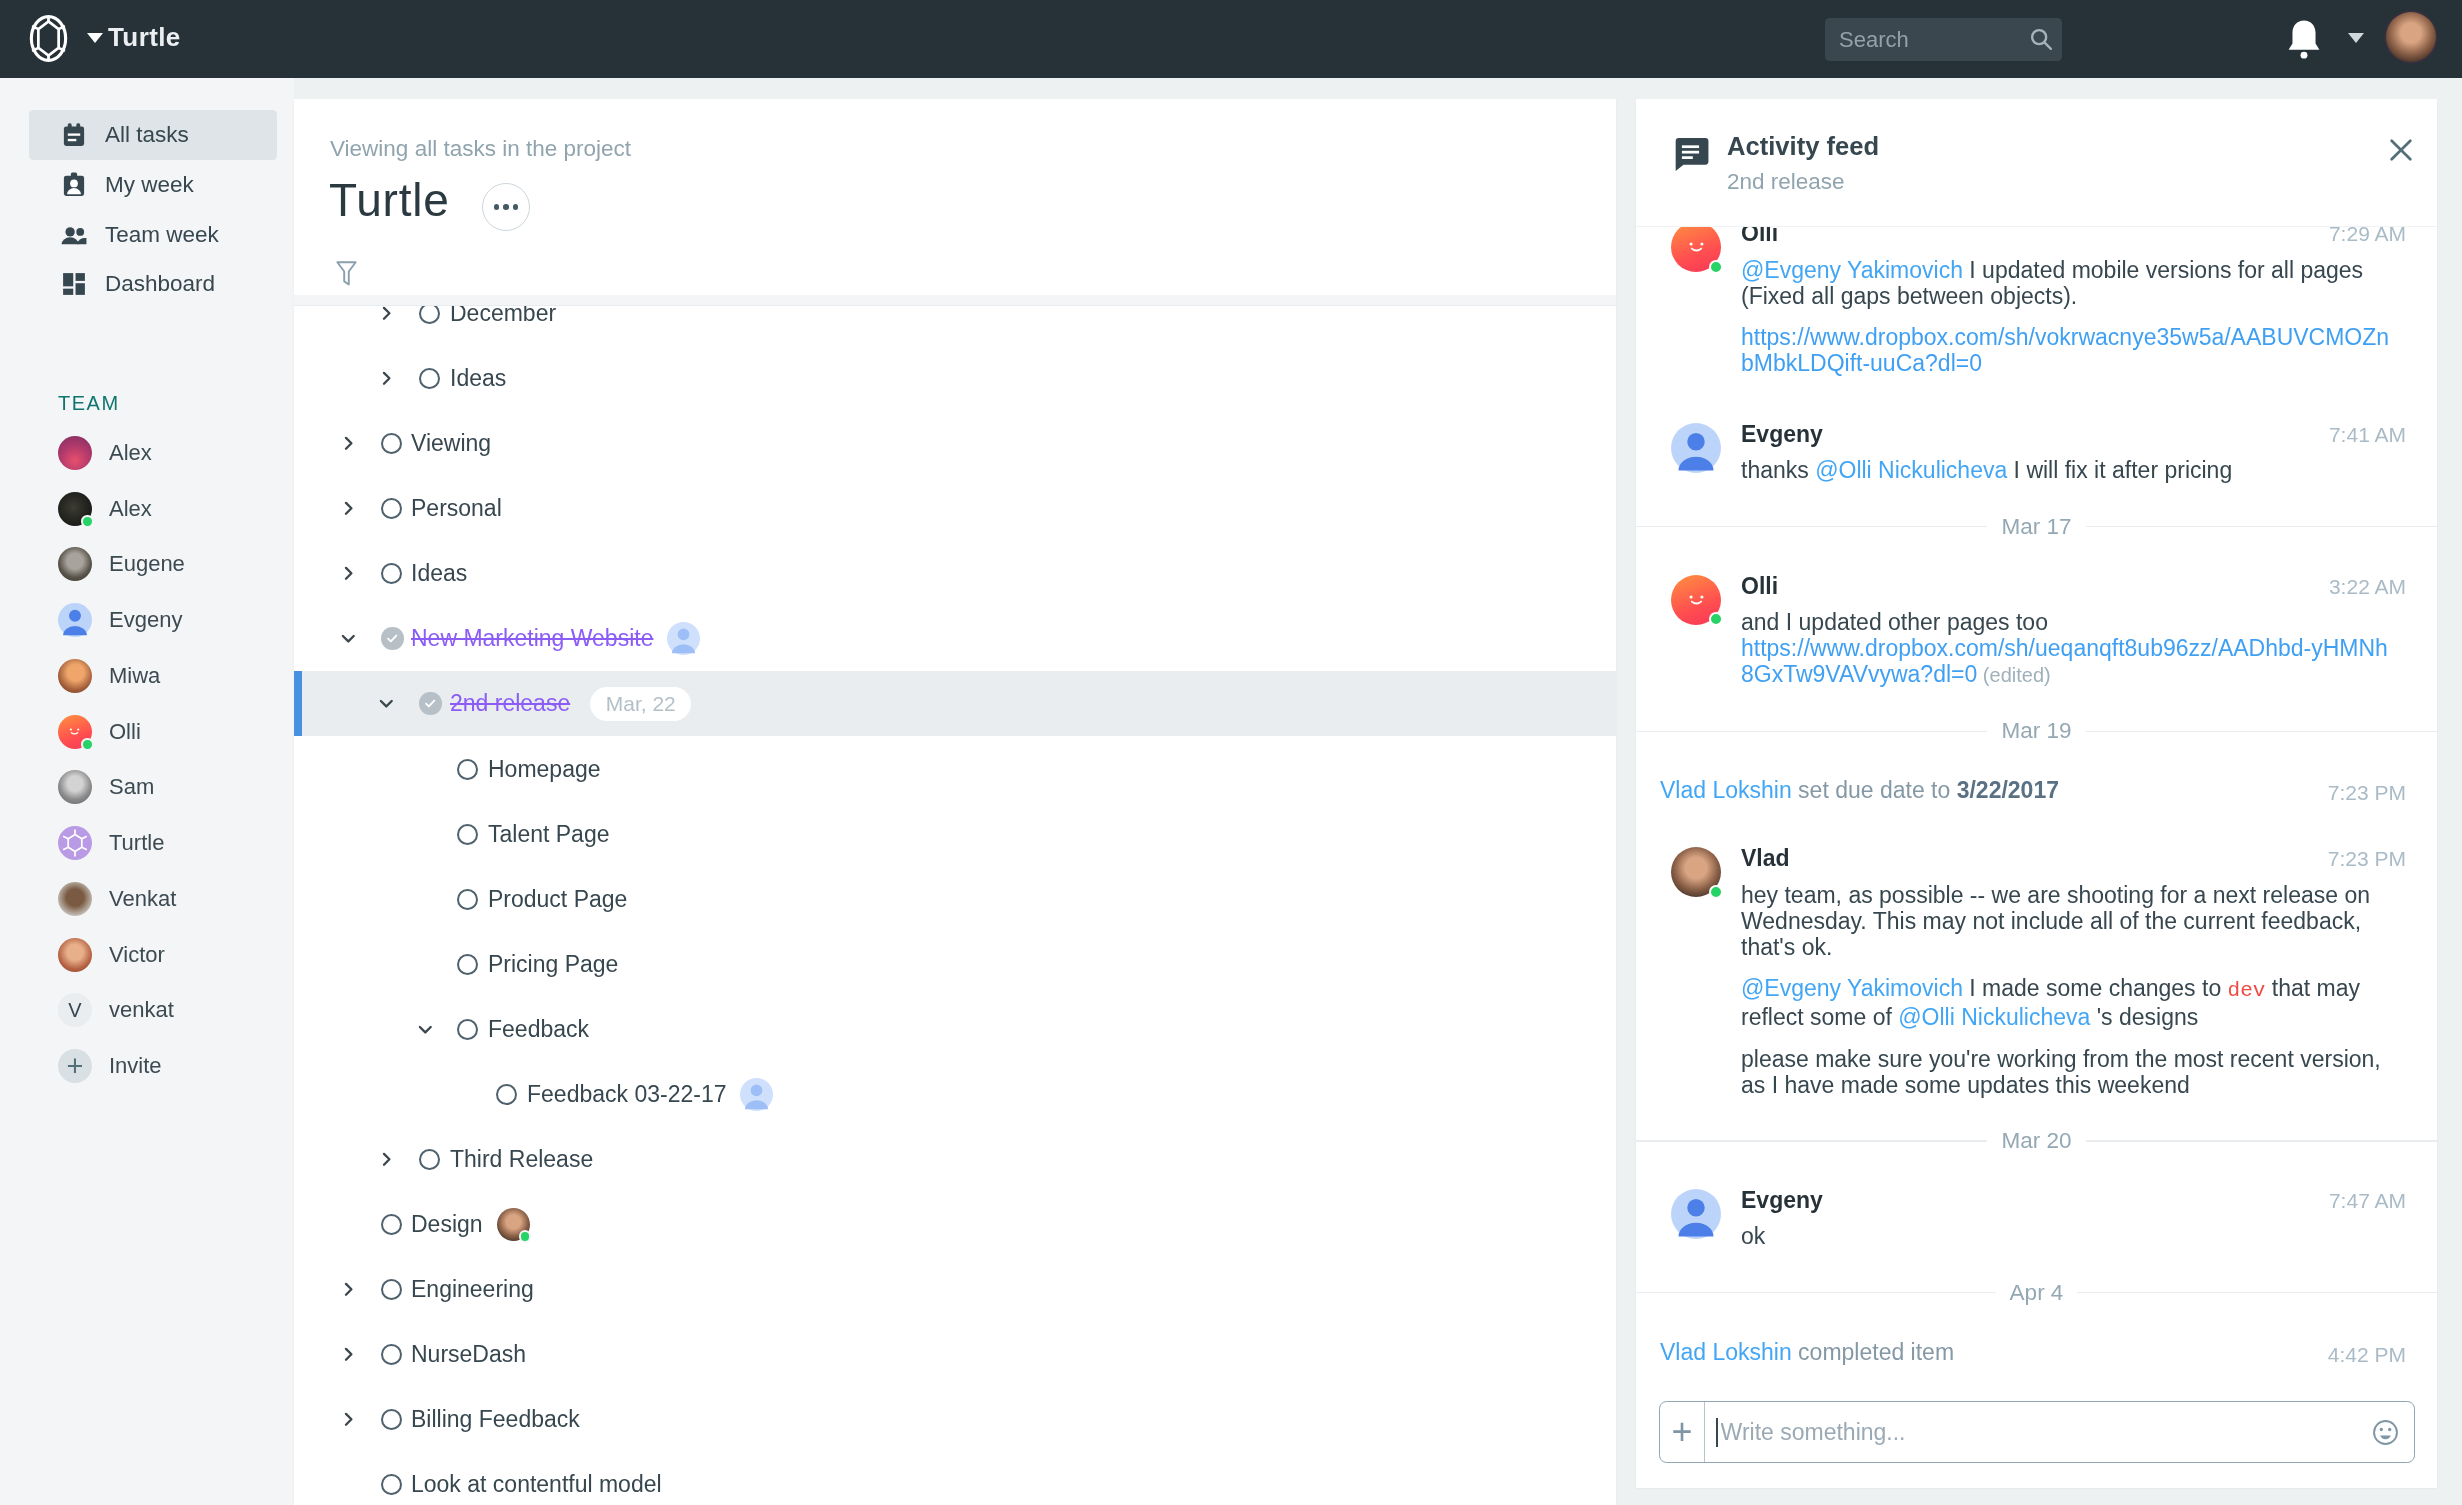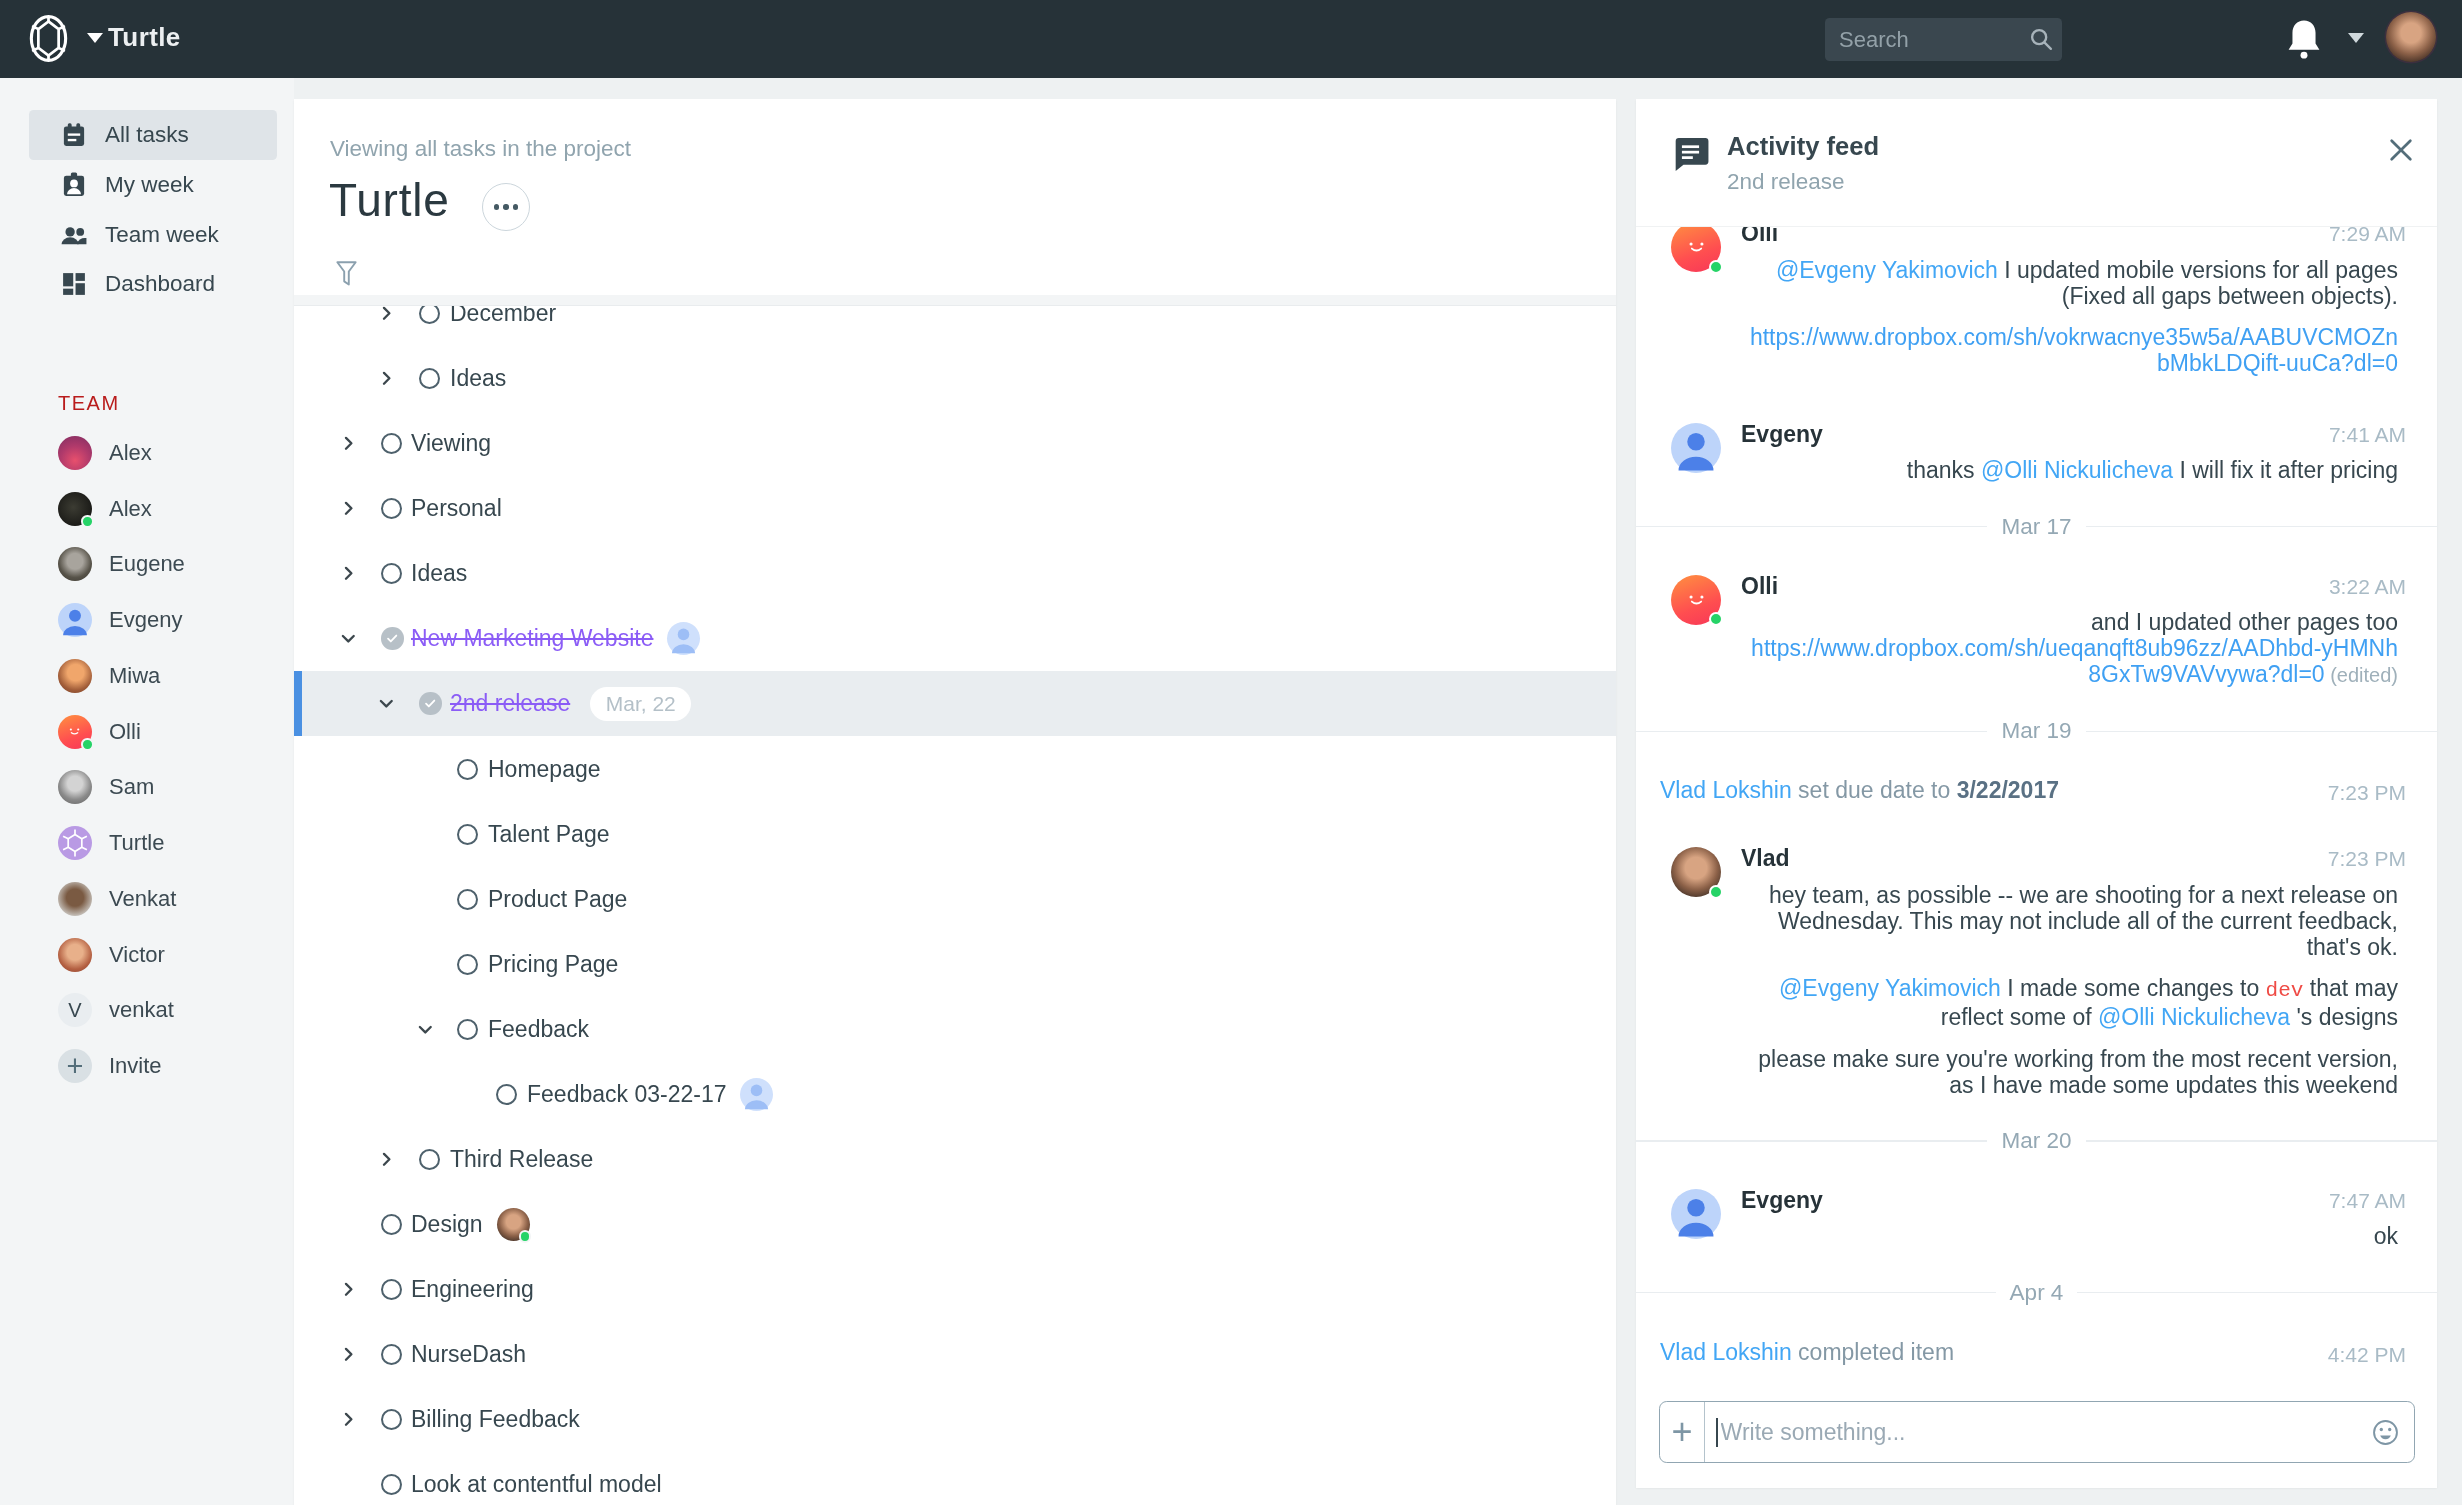--- a/index.html
+++ b/index.html
@@ -23,21 +23,21 @@
   #top-caret { position:absolute; left:2348px; top:33px; }
   #top-avatar { position:absolute; left:2386px; top:12.4px; width:50px; height:50px; border-radius:50%;
     background:radial-gradient(circle at 50% 42%, #d8a482 0 26%, #8c6148 55%, #241a16 92%); box-shadow:0 0 0 1.5px #3c2f3f; }
   .caret-tri { width:0; height:0; border-left:8.5px solid transparent; border-right:8.5px solid transparent; border-top:10px solid #cfd8dc; }
   
   #sidebar { position:absolute; left:0; top:78px; width:294px; height:1427px; background:#f3f5f6; }
   .nav-item { position:absolute; left:29px; width:248px; height:50px; border-radius:4.6px; display:flex; align-items:center; cursor:pointer; }
   .nav-item.sel { background:#dfe4e8; }
   .nav-item .nicon { margin-left:31px; width:28px; height:28px; flex:none; }
   .nav-item .nlabel { margin-left:17px; font-size:22.5px; color:#37474f; }
-  #team-label { position:absolute; left:58px; top:314px; font-size:20px; color:#b91c1c; letter-spacing:1.5px; }
+  #team-label { position:absolute; left:58px; top:314px; font-size:20px; color:#0f766e; letter-spacing:1.5px; }
   .member { position:absolute; left:0; width:294px; height:56px; display:flex; align-items:center; cursor:pointer; }
   .member .mlabel { margin-left:17px; font-size:22px; color:#3c4a52; }
   .avatar { position:relative; border-radius:50%; flex:none; display:flex; align-items:center; justify-content:center; overflow:visible; }
   .member .avatar { margin-left:58px; }
   .online-dot { position:absolute; right:-1.5px; bottom:-1.5px; width:12.4px; height:12.4px; border-radius:50%; background:#26d367; border:2.3px solid #f3f5f6; }
   .fd .online-dot { border-color:#ffffff; width:14px; height:14px; }
   
   .av-photo-alex1 { background:radial-gradient(circle at 50% 72%, #e8506d 0%, #b13a6b 48%, #7e2d62 100%); }
   .av-photo-alex2 { background:radial-gradient(circle at 45% 45%, #3c3c33 0%, #191916 75%); }
   .av-photo-eugene { background:radial-gradient(circle at 50% 42%, #a8a49d 0 30%, #575349 62%, #39362f 100%); }
@@ -81,21 +81,21 @@
   #feed-header { position:absolute; left:0; top:0; width:100%; height:128px; background:#ffffff; z-index:3; border-bottom:0.8px solid #f0f2f3; }
   #feed-chat-icon { position:absolute; left:35px; top:36px; width:39px; height:39px; }
   #feed-title { position:absolute; left:91px; top:33px; font-size:25.6px; font-weight:bold; color:#37474f; }
   #feed-subtitle { position:absolute; left:91px; top:70px; font-size:22.5px; color:#90a4ae; }
   #feed-close { position:absolute; right:22px; top:37px; width:28px; height:28px; cursor:pointer; }
   #feed-content { position:absolute; left:0; top:128px; width:100%; height:1175px; overflow:hidden; display:flex; flex-direction:column; }
   .msg { position:relative; padding:0 39px 0 105px; margin-bottom:44px; flex:none; }
   .msg .avatar { position:absolute; left:35px; top:3.1px; }
   .msg .mname { font-size:23px; font-weight:bold; color:#263238; line-height:28px; }
   .msg .mtime, .event .etime { position:absolute; right:31px; top:3.1px; font-size:21px; color:#a9bbc6; font-weight:normal; }
-  .msg .mbody { margin-top:9.3px; font-size:23px; line-height:26px; color:#37474f;text-align:right; }
+  .msg .mbody { margin-top:9.3px; font-size:23px; line-height:26px; color:#37474f; }
   .msg .mbody p { margin:0 0 15.5px; }
   .msg .mbody p:last-child { margin-bottom:0; }
   .seg-mention, .seg-name { color:#42a6f5; cursor:pointer; }
   .seg-link { color:#3fa0f3; cursor:pointer; word-break:break-all; }
   .seg-code { font-family:"Liberation Mono","DejaVu Sans Mono",monospace; color:#ef4b45; font-size:21px; }
   .seg-muted { color:#9fb0ba; font-size:20px; }
   .seg-strong { color:#5a7184; font-weight:bold; }
   .feed-divider { display:flex; align-items:center; margin:-14.7px 0 31px; flex:none; height:28px; }
   .feed-divider .dline { flex:1; height:1.5px; background:#e9edf0; }
   .feed-divider .dlabel { margin:0 14px; font-size:22.5px; color:#94a8b4; }

